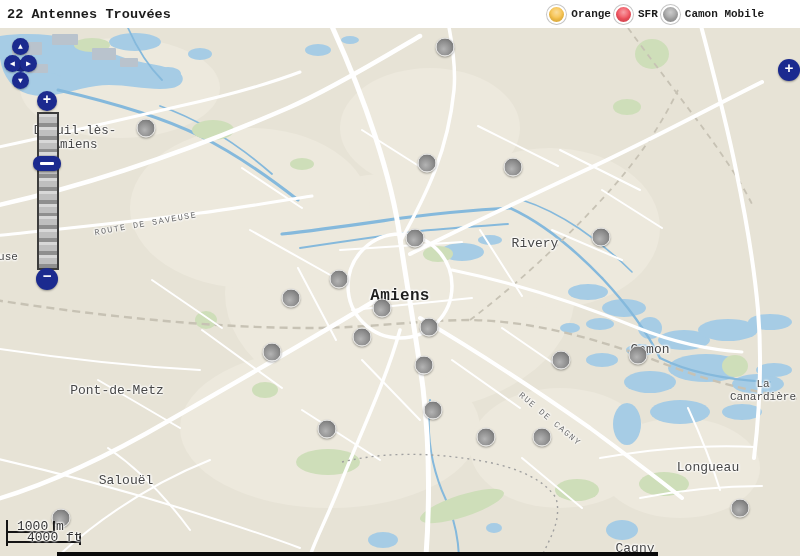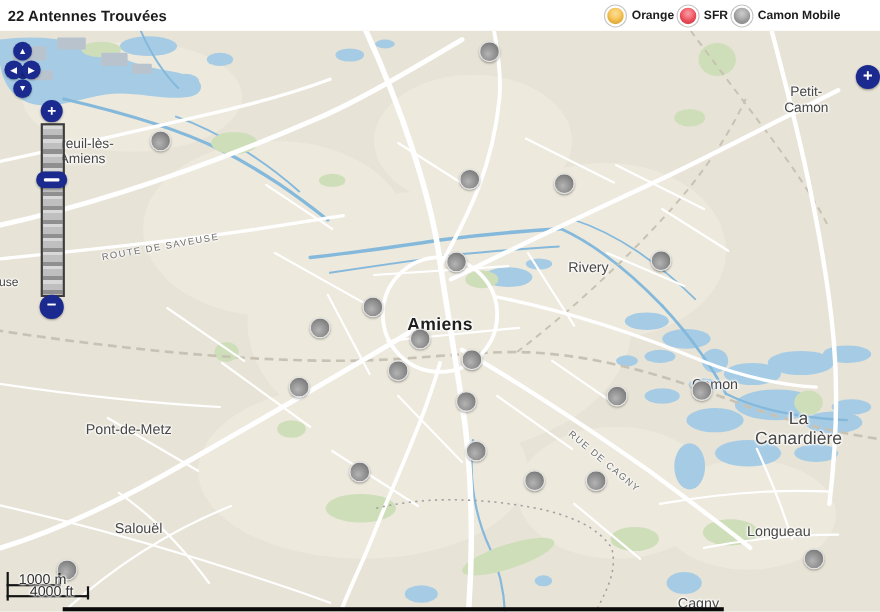--- a/index.html
+++ b/index.html
@@ -1,17 +1,17 @@
 <!DOCTYPE html>
 <html><head>
 <meta charset="utf-8">
 <style>
   html,body{margin:0;padding:0;background:#fff;}
   body{width:800px;height:556px;overflow:hidden;font-family:"Liberation Sans","DejaVu Sans",sans-serif;}
-  .app{width:800px;height:556px;position:relative;}
+  .app{width:800px;height:556px;position:relative;font-family:Liberation Mono, monospace;}
 
   
   .header{height:28px;background:#ffffff;display:flex;align-items:center;justify-content:space-between;padding:0 36px 0 7px;box-sizing:border-box;}
   .title{font-size:13.5px;font-weight:bold;color:#1c1c1c;letter-spacing:.1px;}
   .legend{display:flex;align-items:center;gap:3px;}
   .legend-item{display:flex;align-items:center;gap:5px;cursor:pointer;}
   .legend-swatch{width:15px;height:15px;border-radius:50%;border:2px solid #fff;box-shadow:0 0 0 1px #c6c6c6, inset 0 -2px 3px rgba(0,0,0,.12);display:inline-block;}
   .legend-label{font-size:11px;font-weight:bold;color:#1c1c1c;}
 
   
@@ -264,27 +264,26 @@
       <div class="antenna-marker" title="Free Mobile" style="left: 561px; top: 332px;"></div>
       <div class="antenna-marker" title="Free Mobile" style="left: 424px; top: 337px;"></div>
       <div class="antenna-marker" title="Free Mobile" style="left: 433px; top: 382px;"></div>
       <div class="antenna-marker" title="Free Mobile" style="left: 327px; top: 401px;"></div>
       <div class="antenna-marker" title="Free Mobile" style="left: 486px; top: 409px;"></div>
       <div class="antenna-marker" title="Free Mobile" style="left: 542px; top: 409px;"></div>
       <div class="antenna-marker" title="Free Mobile" style="left: 740px; top: 480px;"></div>
       <div class="antenna-marker" title="Free Mobile" style="left: 61px; top: 490px;"></div>
       <div class="map-label" style="left: 75px; top: 110px; font-size: 12.5px; transform: translate(-50%, -50%);">Dreuil-lès-
 Amiens</div>
-      <div class="map-label" style="left: 733px; top: 63px; font-size: 12.5px; transform: translate(-50%, -50%);">Petit-Camon</div>
       <div class="map-label" style="left: 535px; top: 216px; font-size: 13px; transform: translate(-50%, -50%);">Rivery</div>
       <div class="map-label city" style="left: 400px; top: 268px; font-size: 16px; transform: translate(-50%, -50%);">Amiens</div>
       <div class="map-label" style="left: 650px; top: 322px; font-size: 13px; transform: translate(-50%, -50%);">Camon</div>
-      <div class="map-label" style="left: 726px; top: 363px; font-size: 16px; transform: translate(-50%, -50%); text-align: center;">La
+      <div class="map-label" style="left: 763px; top: 363px; font-size: 11px; transform: translate(-50%, -50%); text-align: center;">La
 Canardière</div>
       <div class="map-label" style="left: 117px; top: 363px; font-size: 13px; transform: translate(-50%, -50%);">Pont-de-Metz</div>
       <div class="map-label" style="left: 126px; top: 453px; font-size: 13px; transform: translate(-50%, -50%);">Salouël</div>
-      <div class="map-label" style="left: 708px; top: 456px; font-size: 13px; transform: translate(-50%, -50%);">Longueau</div>
+      <div class="map-label" style="left: 708px; top: 440px; font-size: 13px; transform: translate(-50%, -50%);">Longueau</div>
       <div class="map-label" style="left: 635px; top: 521px; font-size: 13px; transform: translate(-50%, -50%);">Cagny</div>
       <div class="map-label" style="left: 8px; top: 229px; font-size: 11px; transform: translate(-50%, -50%); text-align: right;">use</div>
       <div class="map-label road" style="left: 146px; top: 197px; font-size: 8.5px; transform: translate(-50%, -50%) rotate(-10deg);">ROUTE DE SAVEUSE</div>
       <div class="map-label road" style="left: 549px; top: 392px; font-size: 8.5px; transform: translate(-50%, -50%) rotate(40deg);">RUE DE CAGNY</div>
     </div>
 </div>
 
 </body></html>

